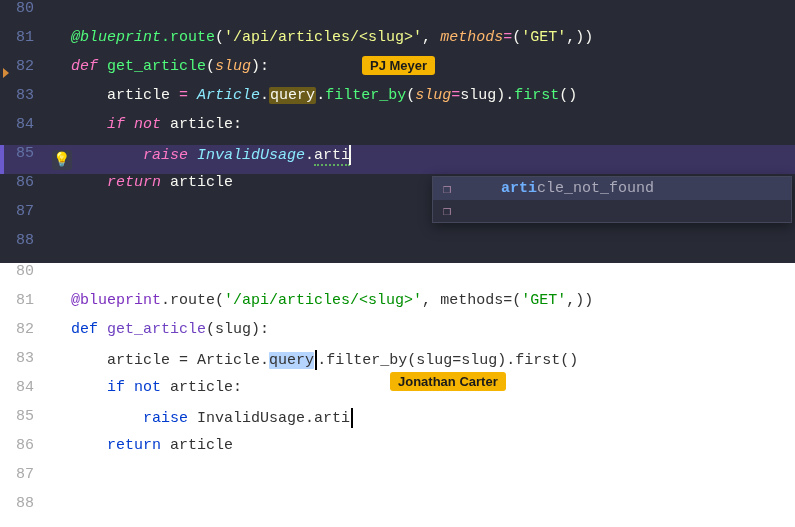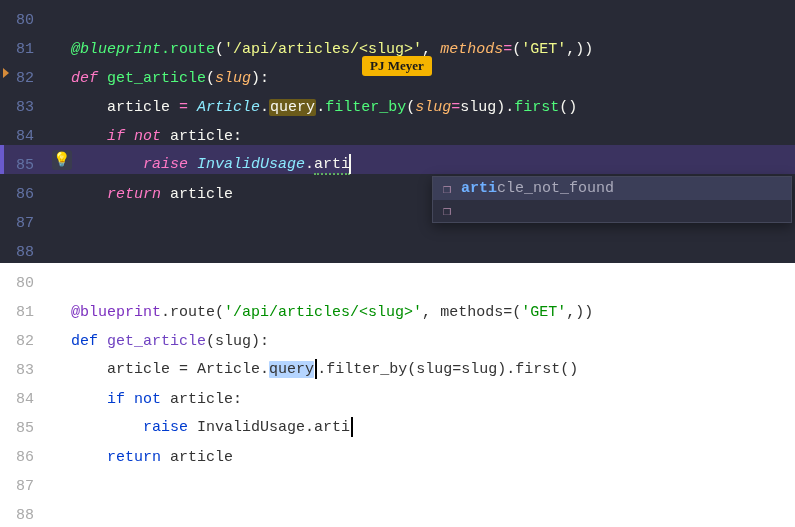--- a/index.html
+++ b/index.html
@@ -17,21 +17,21 @@
     color: #f8f8f2;
     height: 263px;
   }
   .pane-light {
     background: #ffffff;
     color: #333;
     height: 264px;
   }
   .line {
     display: flex;
-    align-items: flex-end;
+    align-items: flex-start;
     height: 29px;
     position: relative;
     white-space: pre;
   }
   .gutter {
     width: 44px;
     text-align: right;
     padding-right: 10px;
     flex-shrink: 0;
     user-select: none;
@@ -88,21 +88,21 @@
   .caret-light {
     display:inline-block;
     width:2px; height:20px;
     background:#000;
     vertical-align:middle;
     margin-left:1px;
   }
 
   .user-tag {
     position: absolute;
-    font-family: Liberation Serif, serif;
+    font-family: Liberation Sans, sans-serif;
     font-size: 13px;
     font-weight: 700;
     padding: 2px 8px;
     border-radius: 3px;
     color: #1a1a1a;
     z-index: 5;
   }
   .tag-pj { background: #f5b400; }
   .tag-jc { background: #f5b400; }
 
@@ -139,21 +139,21 @@
     gap: 6px;
     white-space: pre;
   }
   .ac-row.sel { background: #3b3e58; }
   .ac-icon {
     width: 16px; height: 16px;
     display:inline-flex; align-items:center; justify-content:center;
     color:#b48ead;
     font-size:13px;
   }
-  .ac-text { color: #aab; }
+  .ac-text { color: #aab; margin-left: 40px; }
   .ac-match { color: #6fb0ff; font-weight: 600; }
 
   
   .l-decor { color: #7b2fbf; }
   .l-str { color: #008f00; }
   .l-kw { color: #003bcf; }
   .l-fn { color: #6f42c1; }
   .l-var { color: #333; }
   .l-pun { color: #333; }
   .l-param { color: #333; }
@@ -241,20 +241,21 @@
   </div>
 
   <div class="line">
     <span class="gutter">82</span>
     <span class="code">   <span class="l-kw">def</span> <span class="l-fn">get_article</span><span class="l-pun">(</span><span class="l-param">slug</span><span class="l-pun">):</span></span>
   </div>
 
   <div class="line" style="position:relative;">
     <span class="gutter">83</span>
     <span class="code">       <span class="l-var">article</span> <span class="l-pun">=</span> <span class="l-var">Article</span><span class="l-pun">.</span><span class="l-sel"><span class="l-var">query</span></span><span class="caret-light"></span><span class="l-pun">.</span><span class="l-var">filter_by</span><span class="l-pun">(</span><span class="l-var">slug</span><span class="l-pun">=</span><span class="l-var">slug</span><span class="l-pun">).</span><span class="l-var">first</span><span class="l-pun">()</span></span>
+    <span class="user-tag tag-jc" style="left:390px; top:22px;">Jonathan Carter</span>
   </div>
 
   <div class="line">
     <span class="gutter">84</span>
     <span class="code">       <span class="l-kw">if</span> <span class="l-kw">not</span> <span class="l-var">article</span><span class="l-pun">:</span></span>
   </div>
 
   <div class="line">
     <span class="gutter">85</span>
     <span class="code">           <span class="l-kw">raise</span> <span class="l-var">InvalidUsage</span><span class="l-pun">.</span><span class="l-var">arti</span><span class="caret-light"></span></span>

